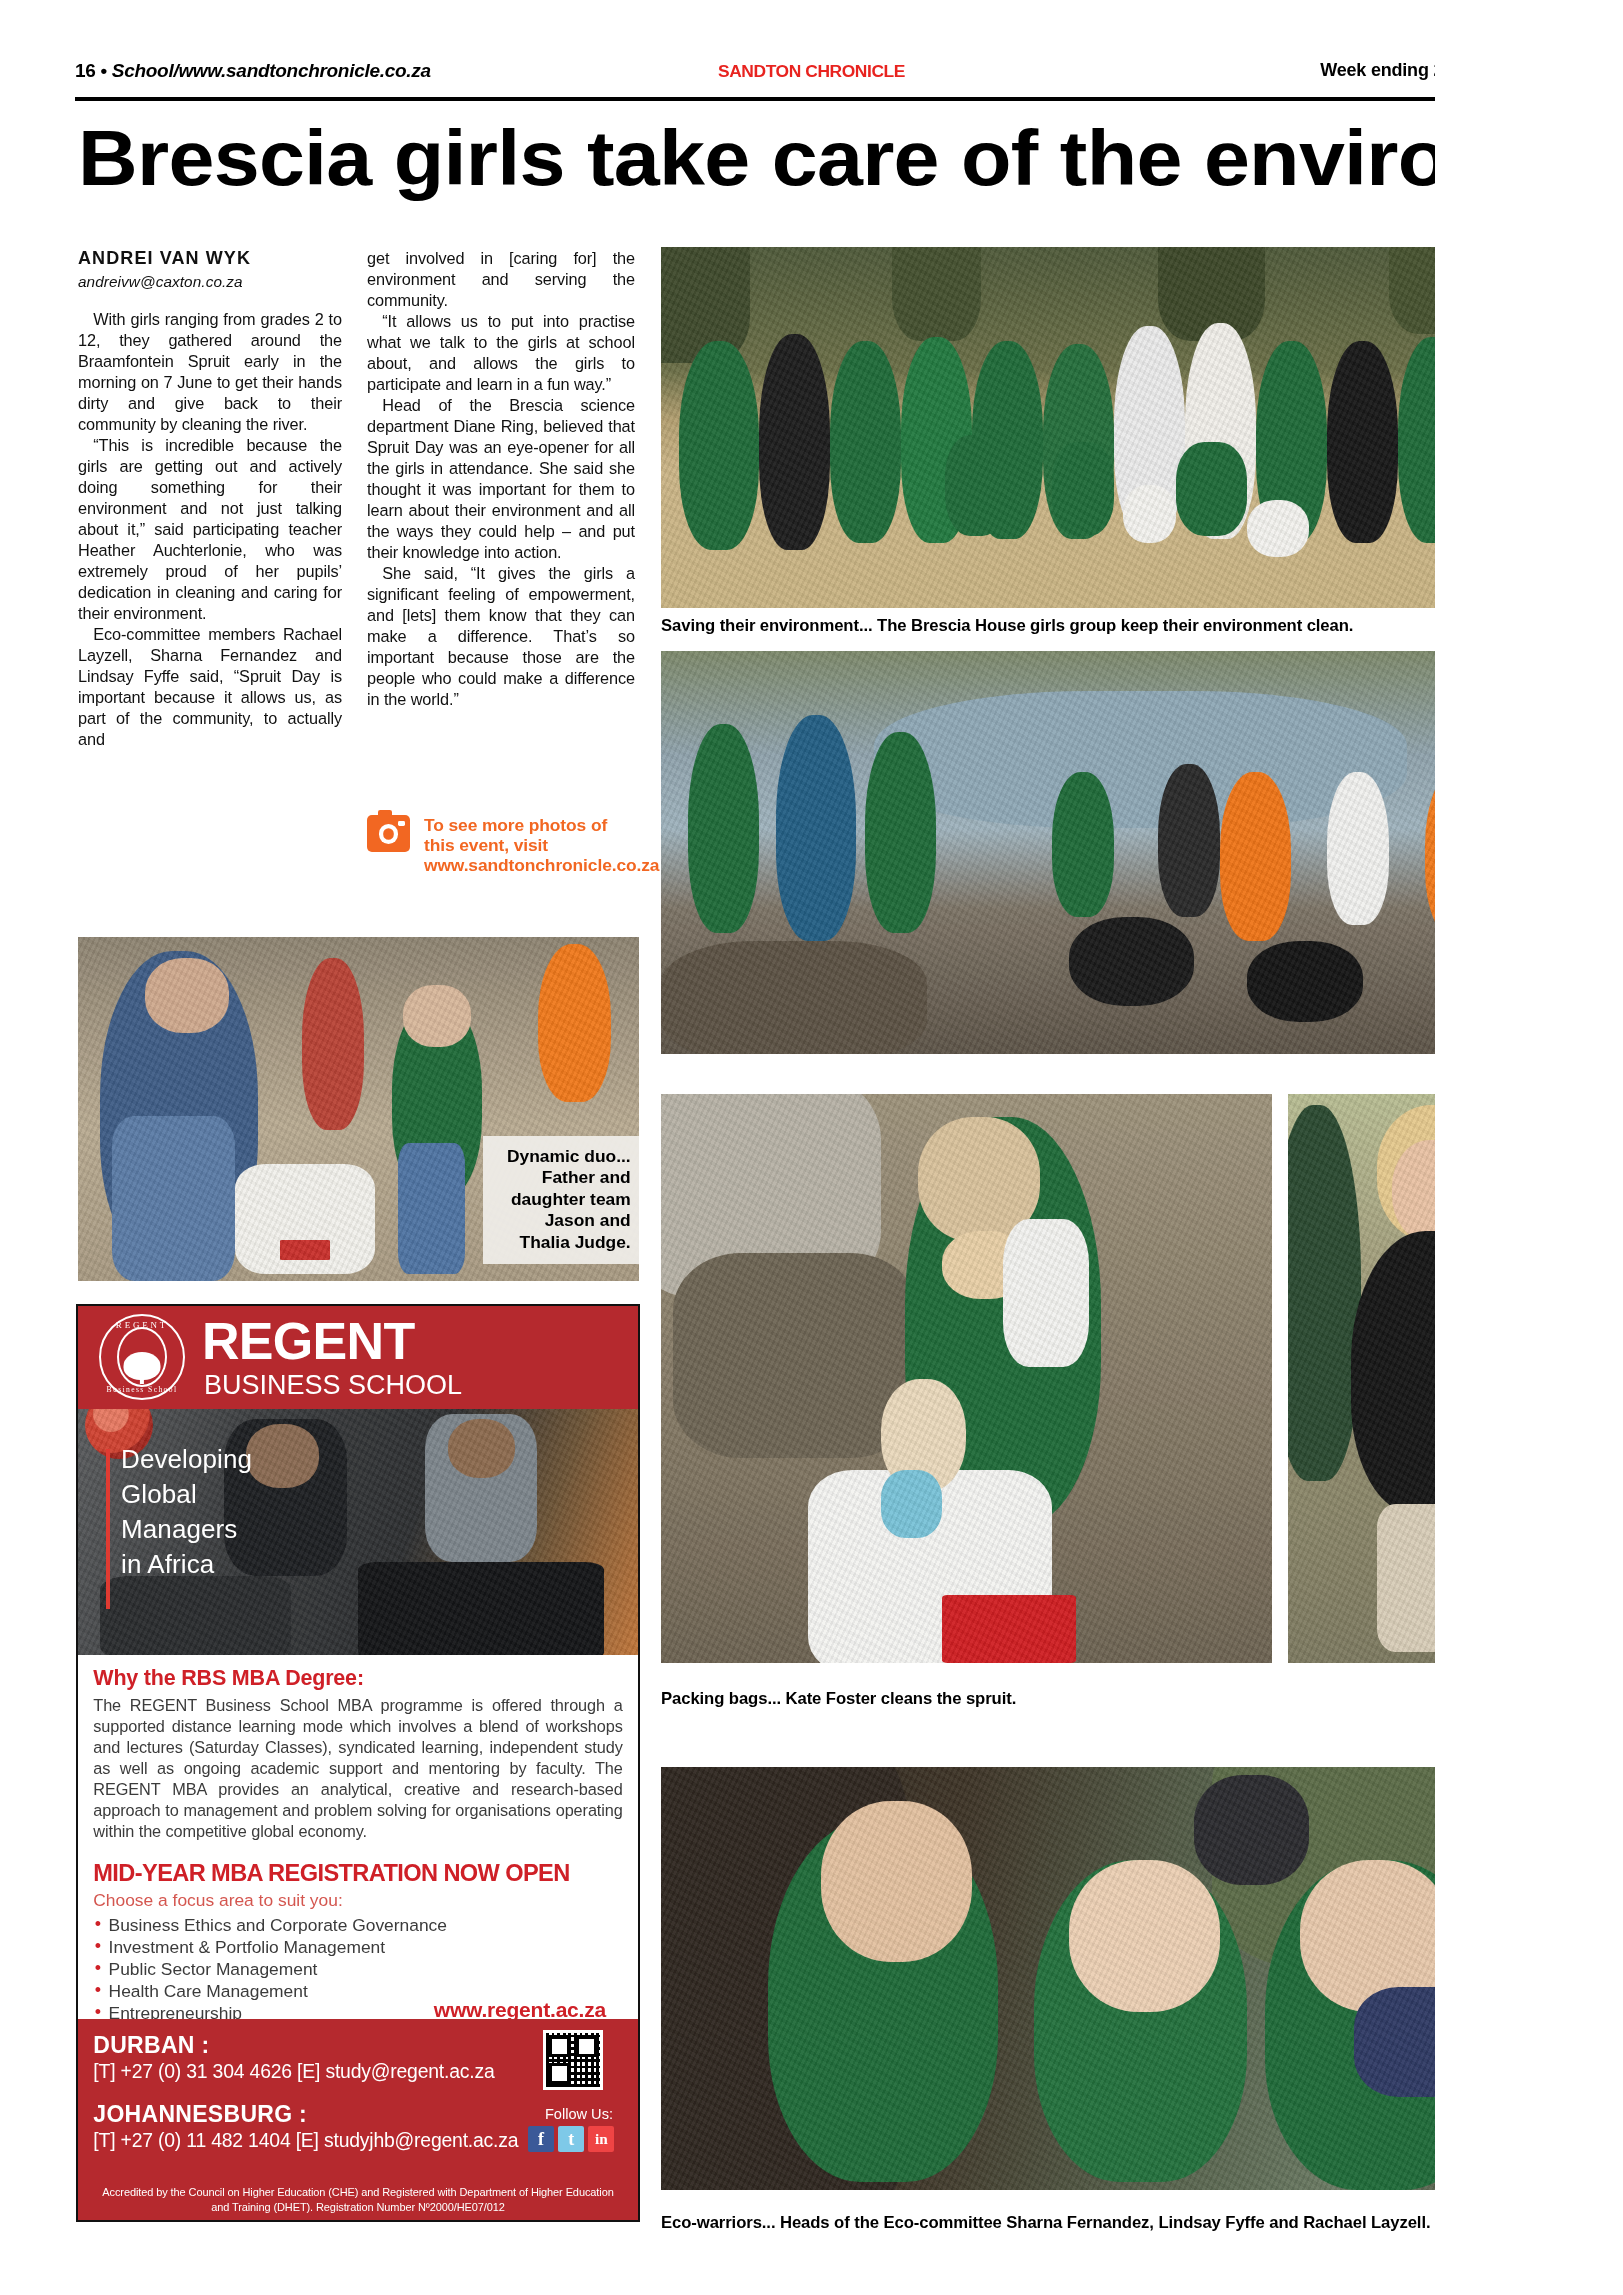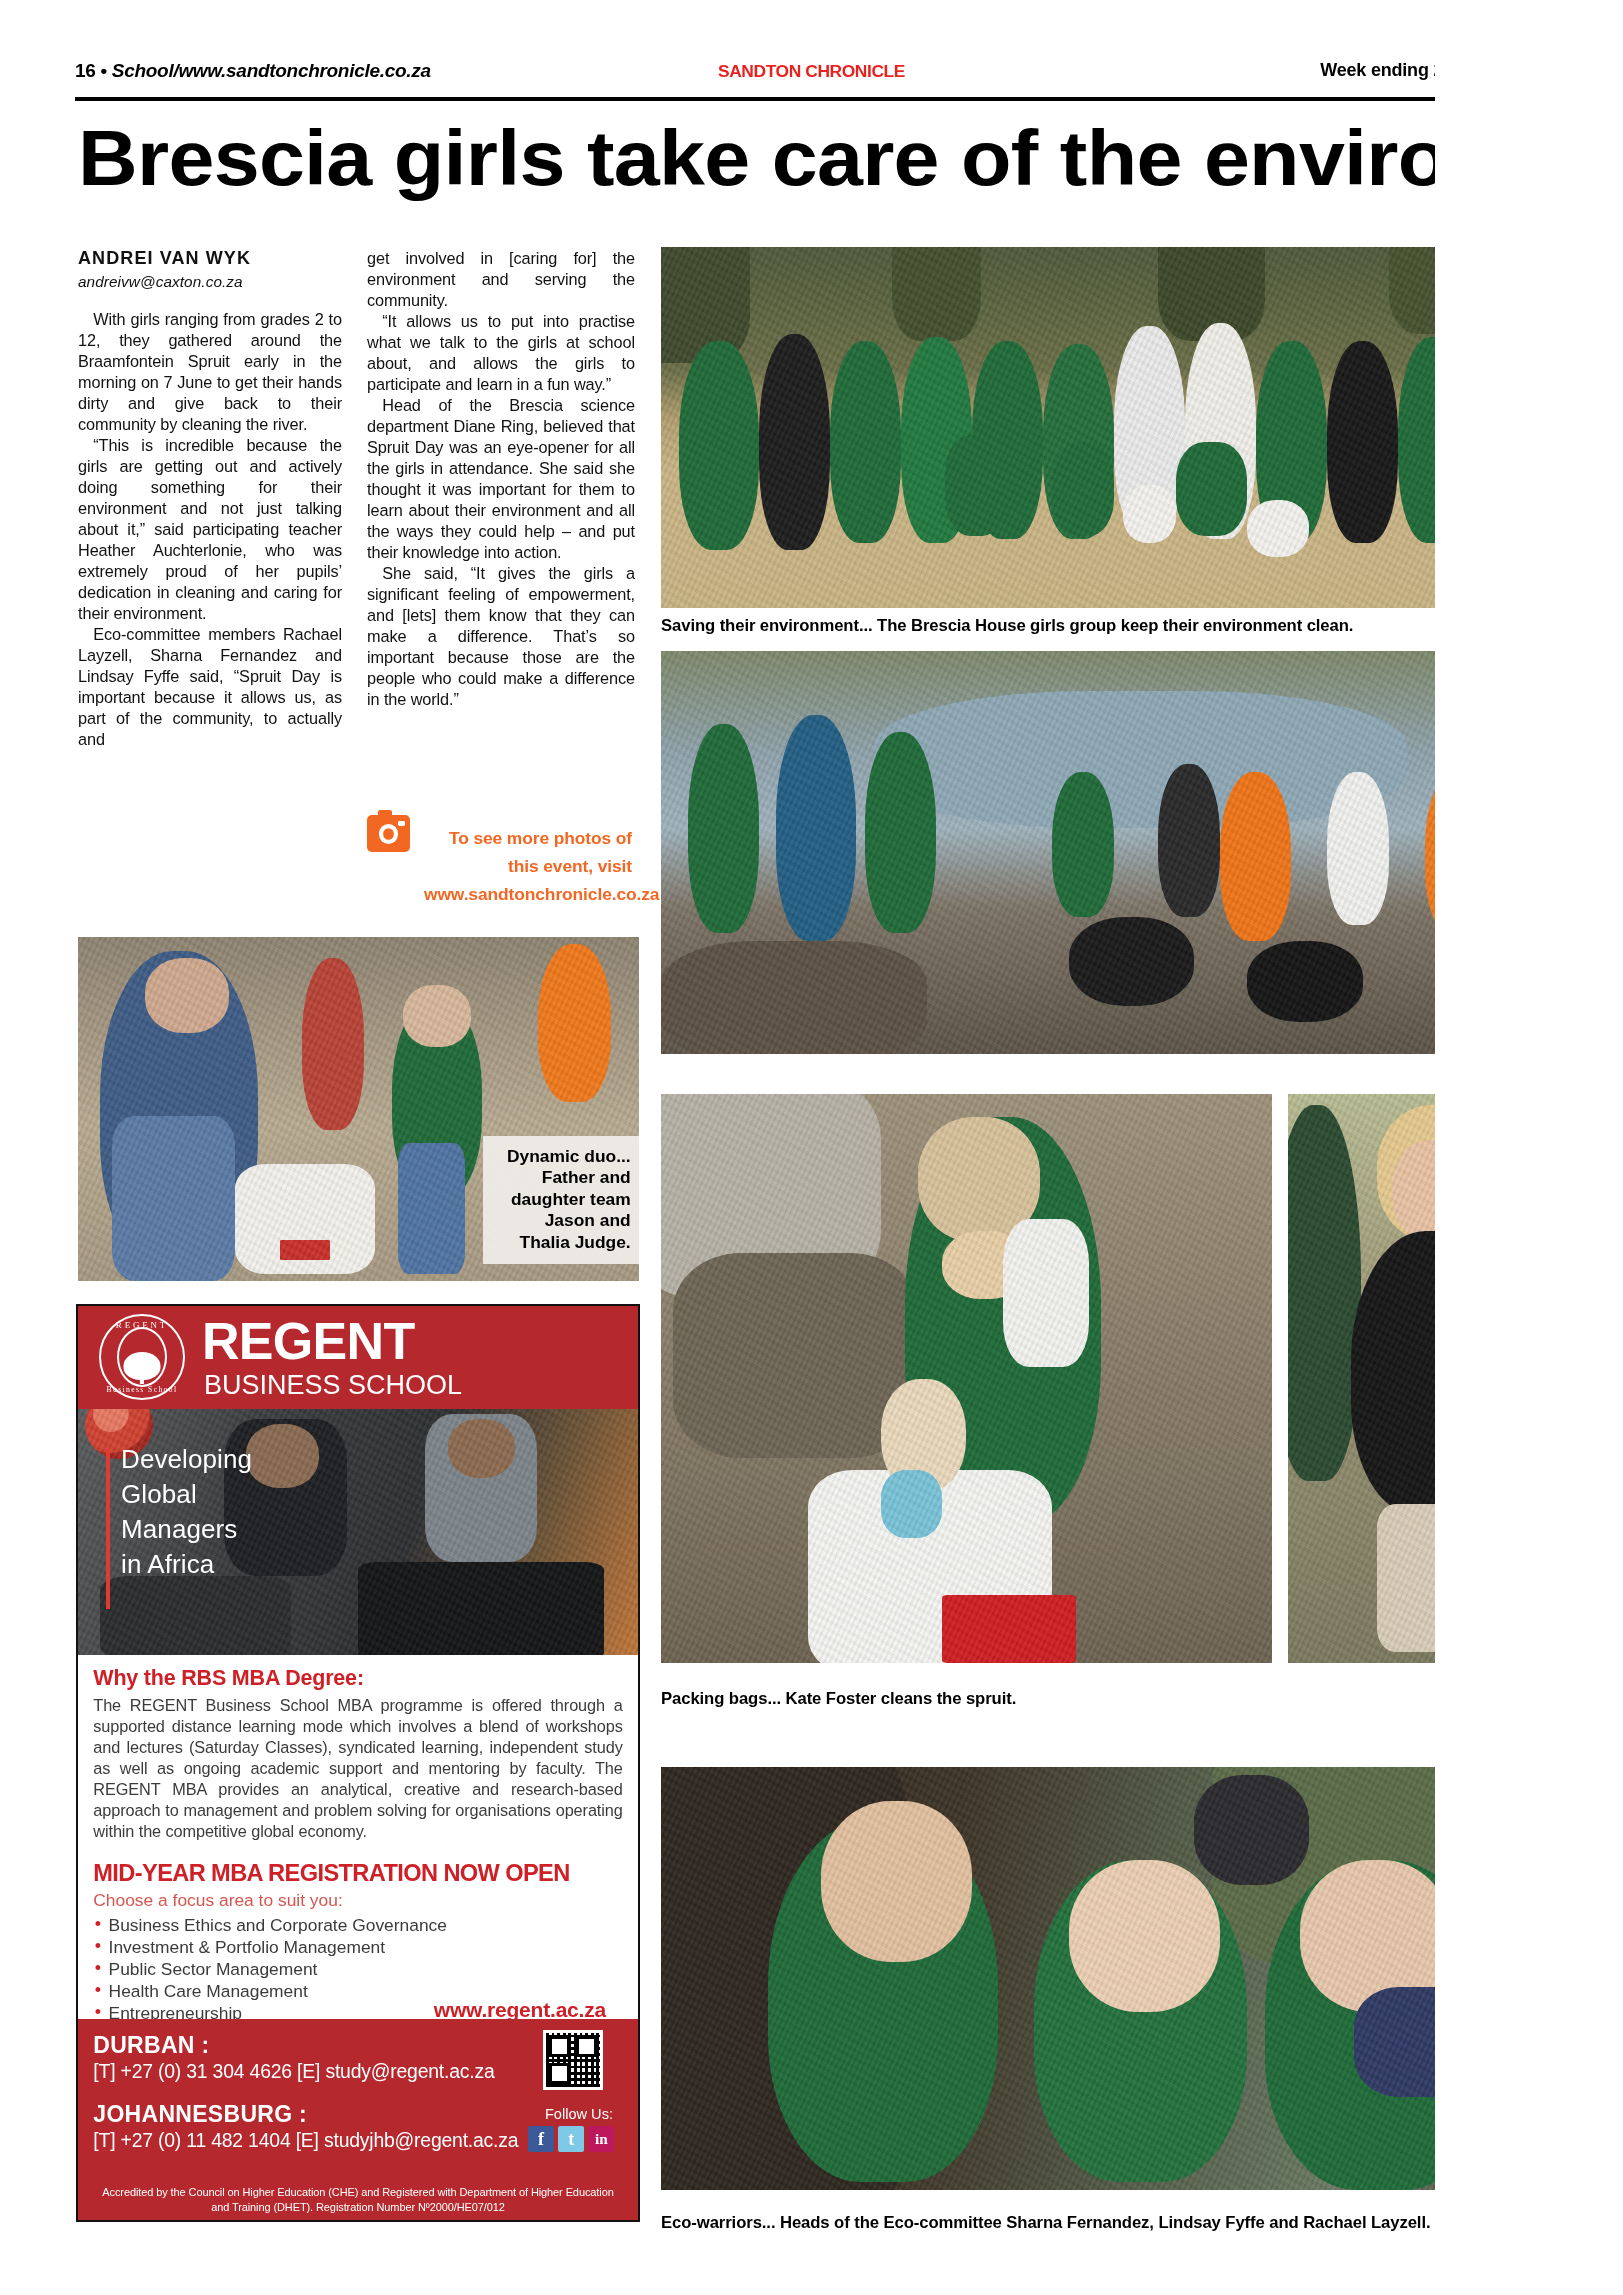--- a/index.html
+++ b/index.html
@@ -34,23 +34,23 @@
           text-justify:inter-word;letter-spacing:-0.1px;}
   .body p.ind{text-indent:15.3px;}
 
   
   .promo{position:absolute;left:367px;top:811px;width:271px;height:76px;}
   .promo .cam{position:absolute;left:0;top:4.2px;width:43px;height:37px;background:#f26722;border-radius:4.9px;}
   .promo .cam:before{content:"";position:absolute;left:11px;top:-5.6px;width:14px;height:6.2px;background:#f26722;border-radius:2.1px 2.1px 0 0;}
   .promo .cam:after{content:"";position:absolute;left:11.8px;top:9px;width:19.4px;height:19.4px;border-radius:50%;
                     background:#f26722;box-shadow:0 0 0 4.2px #fff inset;}
   .promo .lens{position:absolute;left:30.5px;top:6.2px;width:7.6px;height:4.9px;background:#fff;border-radius:1.4px;}
-  .promo .ptxt{position:absolute;left:57px;top:13px;width:208px;color:#f26722;font-weight:700;
+  .promo .ptxt{position:absolute;left:57px;top:4px;width:208px;color:#f26722;font-weight:700;
                font-family:"Liberation Sans Narrow","Liberation Sans",sans-serif;
-               font-size:17.4px;line-height:28px;letter-spacing:-0.1px;text-align:right;}
+               font-size:17.4px;line-height:20px;letter-spacing:-0.1px;}
 
   
   .photo{position:absolute;overflow:hidden;background:#cfcfcf;}
   .cap{position:absolute;font-family:"Liberation Sans Narrow","Liberation Sans",sans-serif;
        font-weight:700;font-size:16.7px;line-height:21px;letter-spacing:-0.1px;color:#000;}
 
   
   .ph-sky{position:absolute;inset:0;}
   .grain{position:absolute;inset:0;opacity:.5;
     background-image:repeating-linear-gradient(115deg,rgba(0,0,0,.10) 0 2.1px,rgba(255,255,255,.07) 2.1px 4.9px),
@@ -105,21 +105,21 @@
   .qr i{display:block;width:100%;height:100%;
         background-image:
           repeating-linear-gradient(90deg,#000 0 2.8px,#fff 2.8px 5.6px),
           repeating-linear-gradient(0deg,#000 0 2.8px,transparent 2.8px 6.2px);
         background-blend-mode:multiply;}
   .qr .eye{position:absolute;width:15.3px;height:15.3px;border:3.5px solid #000;background:#fff;}
   .follow{position:absolute;right:25px;top:87px;font-size:14.6px;color:#fff;}
   .socials{position:absolute;right:23.6px;top:107px;display:flex;gap:4.2px;}
   .soc{width:26px;height:26px;border-radius:2.1px;display:flex;align-items:center;justify-content:center;
        color:#fff;font-weight:700;font-size:18px;font-family:"Liberation Serif",serif;}
-  .soc.fb{background:#3b5998;}.soc.tw{background:#7ec9e8;}.soc.li{background:#be185d;font-size:15.3px;}
+  .soc.fb{background:#3b5998;}.soc.tw{background:#7ec9e8;}.soc.li{background:#ef4444;font-size:15.3px;}
 </style>
 </head>
 <body>
 
 <div class="page">
 
   <div class="masthead">
     <div class="mh-left">
       <span class="pg">16</span><span class="pg"> • </span><span>School</span><span>/www.sandtonchronicle.co.za</span>
     </div>

